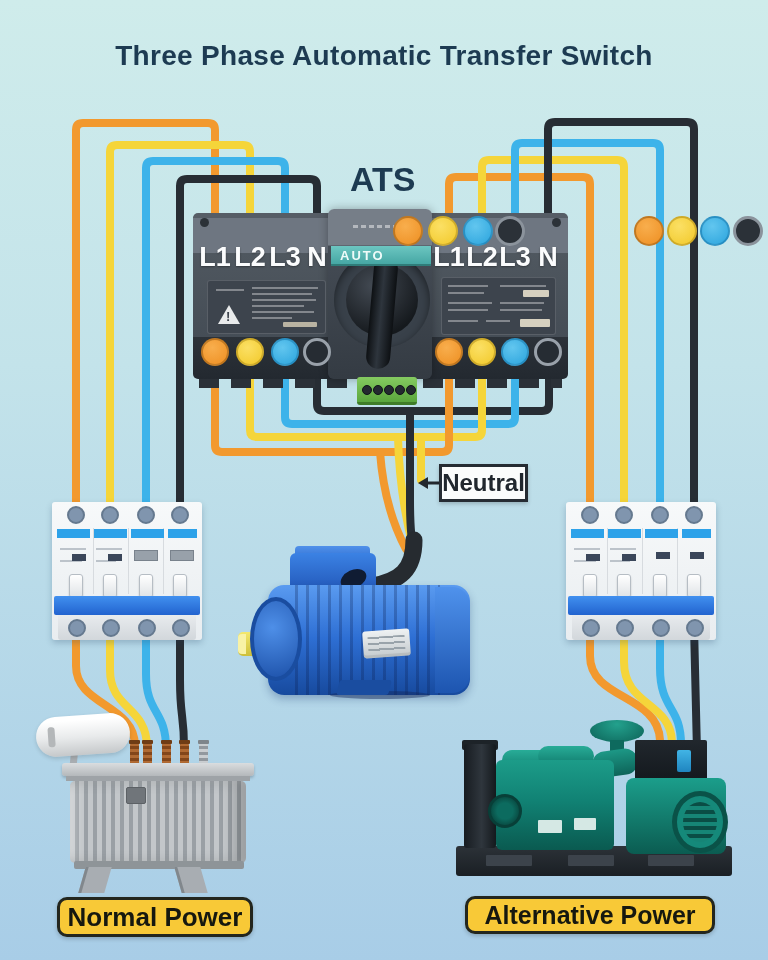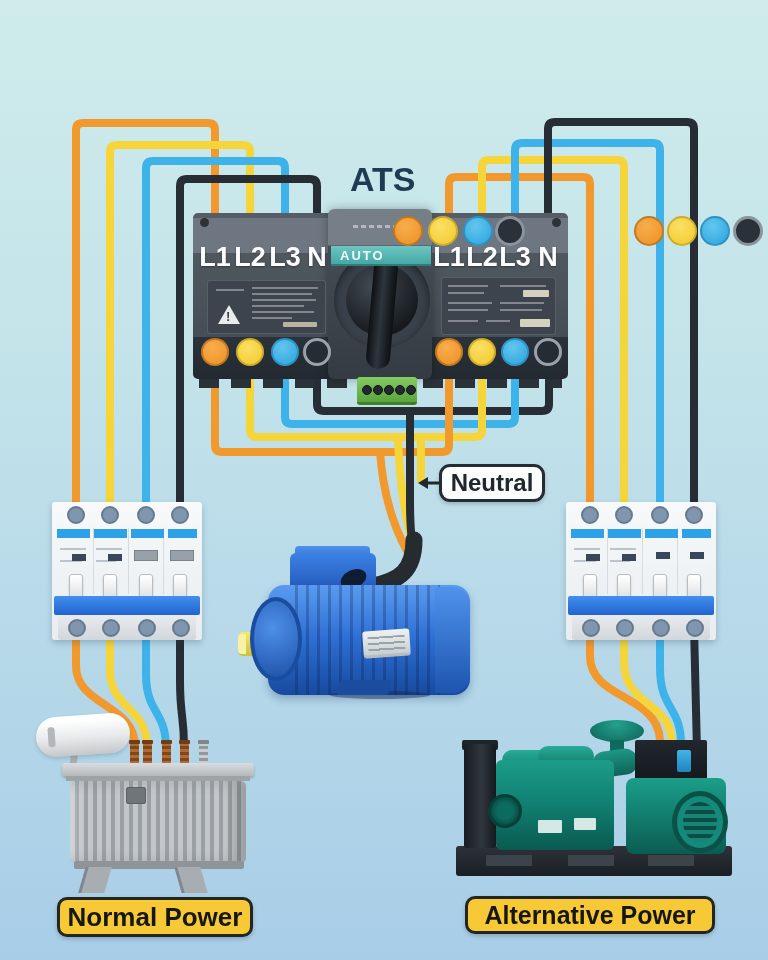--- a/index.html
+++ b/index.html
@@ -158,28 +158,29 @@
     background:repeating-linear-gradient(180deg,#99a3aa 0 2px,transparent 2px 6px);transform:rotate(-4deg);}
   .mt-foot1{left:103px;top:140px;width:52px;height:15px;background:#1a4da0;border-radius:3px;transform:skewX(-14deg);}
   .mt-foot2{left:170px;top:130px;width:26px;height:18px;background:#1a4da0;border-radius:3px;transform:skewX(-22deg);}
   .mt-base{left:95px;top:151px;width:100px;height:8px;background:rgba(20,40,90,.45);border-radius:50%;}
   
   .tag{position:absolute;box-sizing:border-box;text-align:center;font-weight:bold;color:#16180f;
     border:3px solid #23261e;border-radius:10px;background:#f8c937;box-shadow:0 2px 4px rgba(0,0,0,.2);}
   .tag-load{left:321px;top:707px;width:100px;height:40px;font-size:26px;line-height:34px;}
   .tag-normal{left:57px;top:897px;width:196px;height:40px;font-size:26px;line-height:34px;}
   .tag-alt{left:465px;top:896px;width:250px;height:38px;font-size:25px;line-height:32px;}
-  .tag-neutral{left:439px;top:464px;width:106px;height:38px;font-size:24px;line-height:32px;
-    background:#fbfcfc;color:#21272e;border-color:#262c33;border-radius:11px;}
+  .tag-neutral{left:439px;top:464px;width:89px;height:38px;font-size:24px;line-height:32px;
+    background:#fbfcfc;color:#21272e;border-color:#262c33;border-radius:0;}
 </style>
 </head>
 <body>
 
 <div class="canvas">
 
+  <div class="abs title">Three Phase Automatic Transfer Switch</div>
   <div class="abs ats-title">ATS</div>
 
   <svg class="abs wires" width="768" height="960" viewBox="0 0 768 960" fill="none" stroke-linecap="round">
 
     <path d="M76,514 V130 Q76,123 83,123 H208 Q215,123 215,130 V232" stroke="#F2992E" stroke-width="8"></path>
     <path d="M110,514 V152 Q110,145 117,145 H243 Q250,145 250,152 V232" stroke="#F5D53A" stroke-width="8"></path>
     <path d="M146,514 V168 Q146,161 153,161 H278 Q285,161 285,168 V232" stroke="#3DB3EA" stroke-width="8"></path>
     <path d="M180,514 V186 Q180,179 187,179 H310 Q317,179 317,186 V232" stroke="#272D34" stroke-width="8"></path>
 
     <path d="M449,232 V184 Q449,177 456,177 H583 Q590,177 590,184 V514" stroke="#F2992E" stroke-width="8"></path>

